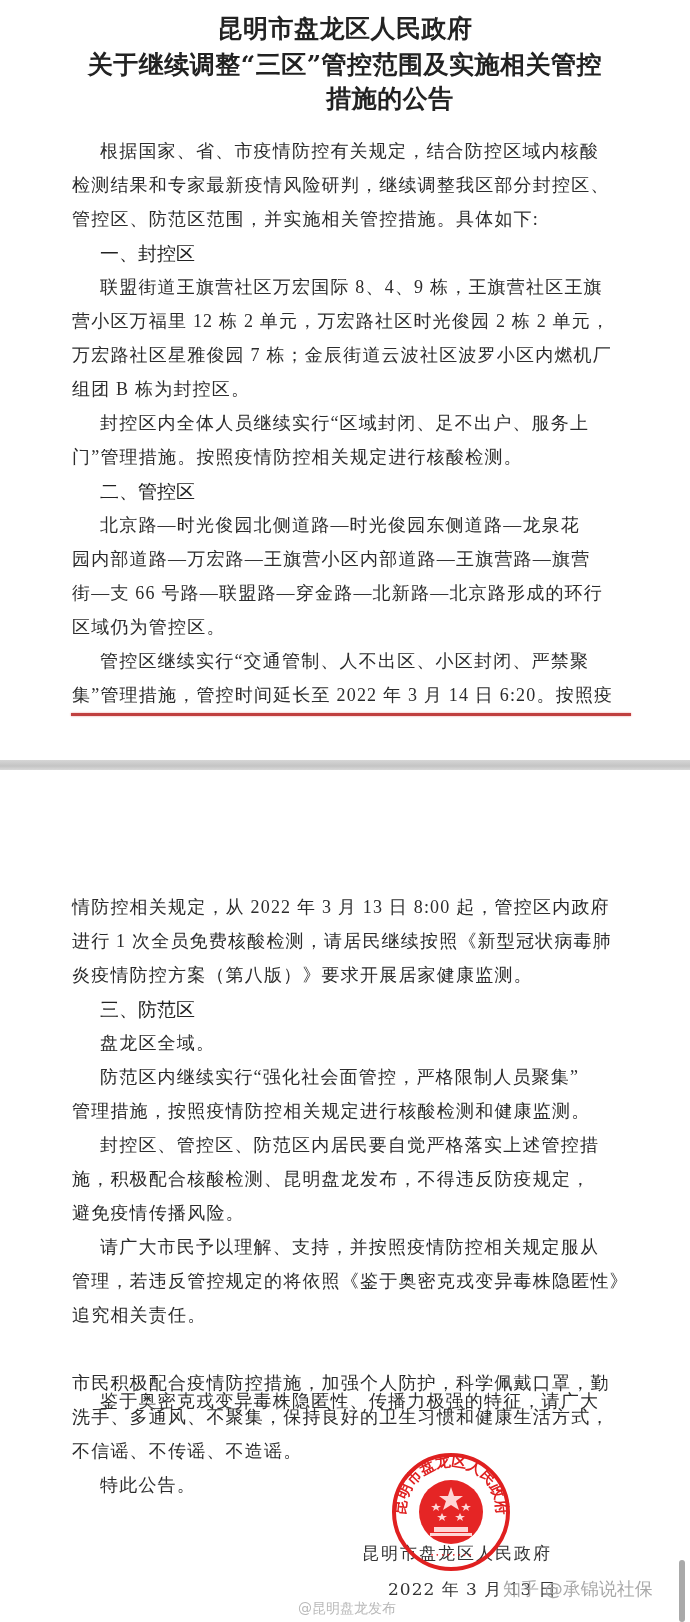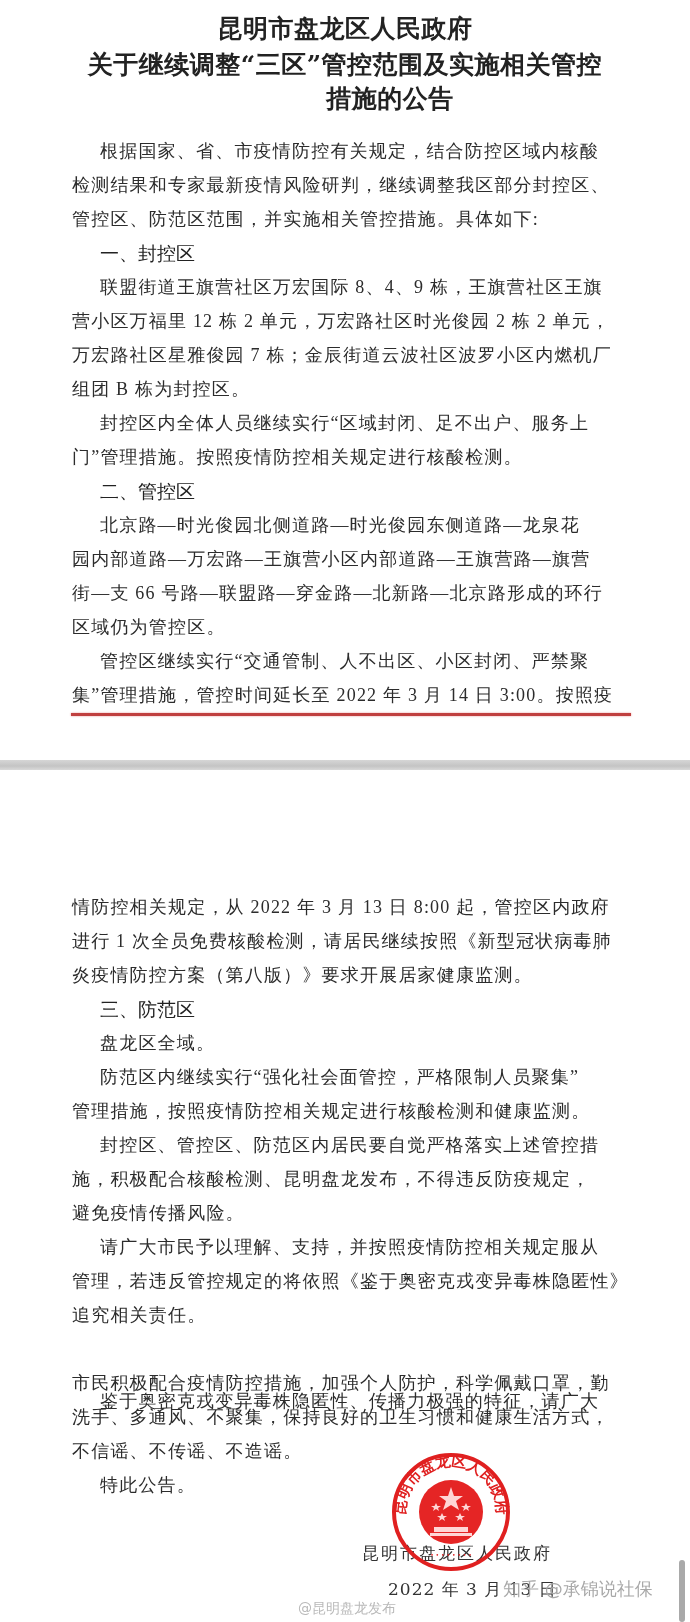--- a/index.html
+++ b/index.html
@@ -82,21 +82,21 @@
 
 <div class="heading" style="top:476px">二、管控区</div>
 
 <div class="line indent" style="top:510px">北京路—时光俊园北侧道路—时光俊园东侧道路—龙泉花</div>
 <div class="line" style="top:544px">园内部道路—万宏路—王旗营小区内部道路—王旗营路—旗营</div>
 <div class="line" style="top:578px">街—支 66 号路—联盟路—穿金路—北新路—北京路形成的环行</div>
 <div class="line" style="top:612px">区域仍为管控区。</div>
 
 <div class="line indent" style="top:646px">管控区继续实行“交通管制、人不出区、小区封闭、严禁聚</div>
 
-<div class="line" style="top:680px">集”管理措施，管控时间延长至 2022 年 3 月 14 日 3:00。按照疫</div>
+<div class="line" style="top:680px">集”管理措施，管控时间延长至 2022 年 3 月 14 日 6:20。按照疫</div>
 
 <div class="redrule"></div>
 
 <div class="line" style="top:892px">情防控相关规定，从 2022 年 3 月 13 日 8:00 起，管控区内政府</div>
 <div class="line" style="top:926px">进行 1 次全员免费核酸检测，请居民继续按照《新型冠状病毒肺</div>
 <div class="line" style="top:960px">炎疫情防控方案（第八版）》要求开展居家健康监测。</div>
 
 <div class="heading" style="top:994px">三、防范区</div>
 
 <div class="line indent" style="top:1028px">盘龙区全域。</div>

